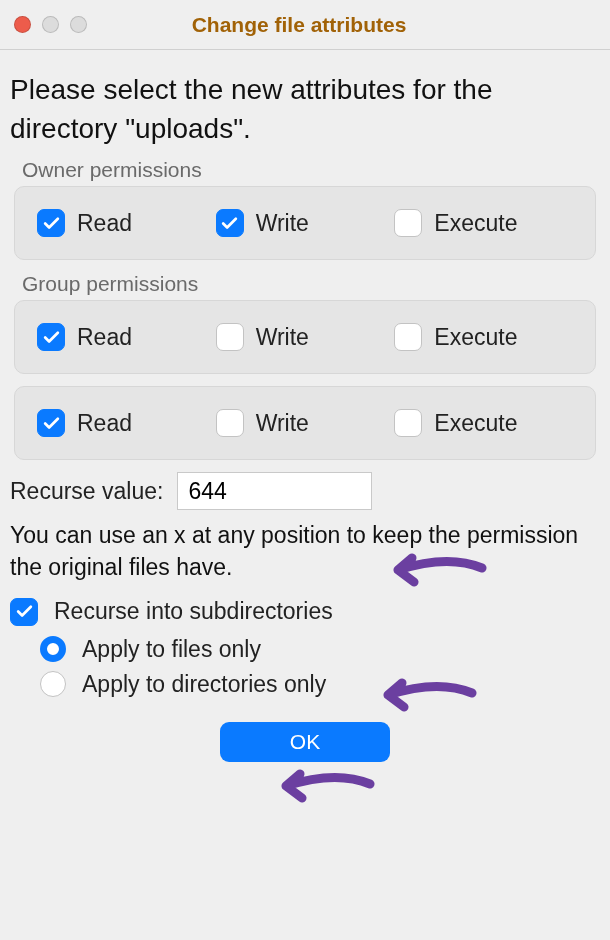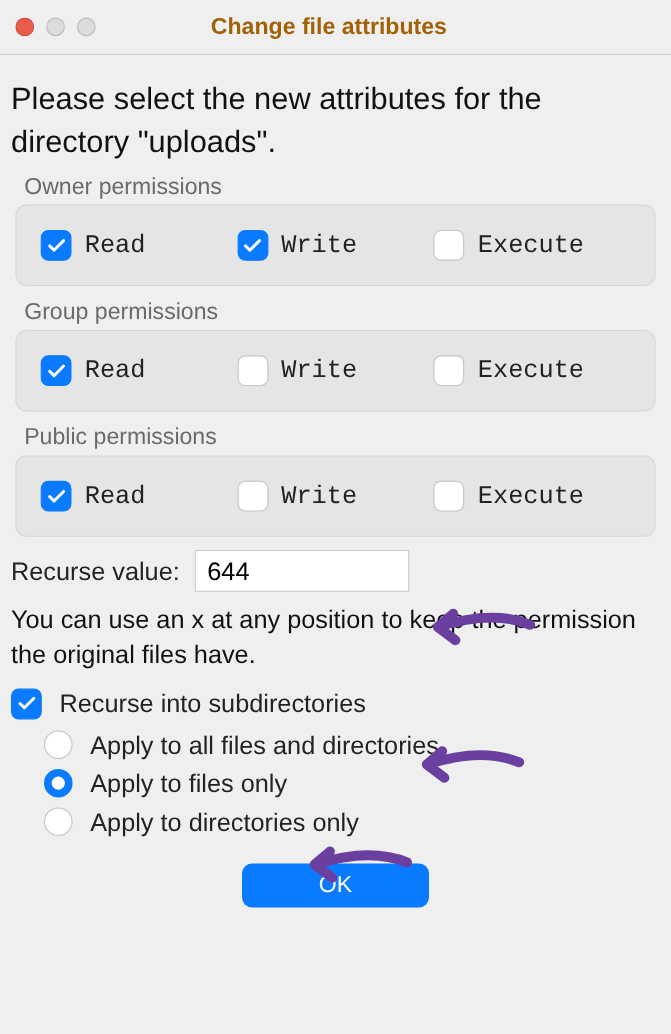--- a/index.html
+++ b/index.html
@@ -59,21 +59,20 @@
     }
     .perm-box {
       background: #e5e5e5;
       border: 1px solid #d7d7d7;
       border-radius: 10px;
       margin: 0 4px 12px 4px;
       padding: 22px 22px;
       display: flex;
       align-items: center;
       gap: 0;
-      font-family: Liberation Mono, monospace;
     }
     .perm-item {
       display: flex;
       align-items: center;
       gap: 12px;
       width: 180px;
     }
     .perm-label {
       font-size: 23px;
       color: #222;
@@ -244,21 +243,20 @@
       <span class="perm-label">Write</span>
     </div>
     <div class="perm-item">
       <span class="checkbox">
         
       </span>
       <span class="perm-label">Execute</span>
     </div>
   </div>
 
-  <div class="section-label">Public permissions</div>
   <div class="perm-box">
     <div class="perm-item">
       <span class="checkbox checked">
         <svg width="19" height="19" viewBox="0 0 24 24" fill="none">
             <path d="M4 12l5 5L20 6" stroke="#fff" stroke-width="3.4" stroke-linecap="round" stroke-linejoin="round"></path>
           </svg>
       </span>
       <span class="perm-label">Read</span>
     </div>
     <div class="perm-item">
@@ -285,24 +283,20 @@
   <div class="recurse-row">
     <span class="checkbox checked">
       <svg width="19" height="19" viewBox="0 0 24 24" fill="none">
           <path d="M4 12l5 5L20 6" stroke="#fff" stroke-width="3.4" stroke-linecap="round" stroke-linejoin="round"></path>
         </svg>
     </span>
     <span class="recurse-label">Recurse into subdirectories</span>
   </div>
 
   <div class="radio-group">
-    <div class="radio-row">
-      <span class="radio"></span>
-      <span class="radio-label">Apply to all files and directories</span>
-    </div>
     <div class="radio-row">
       <span class="radio selected"></span>
       <span class="radio-label">Apply to files only</span>
     </div>
     <div class="radio-row">
       <span class="radio"></span>
       <span class="radio-label">Apply to directories only</span>
     </div>
   </div>
 

